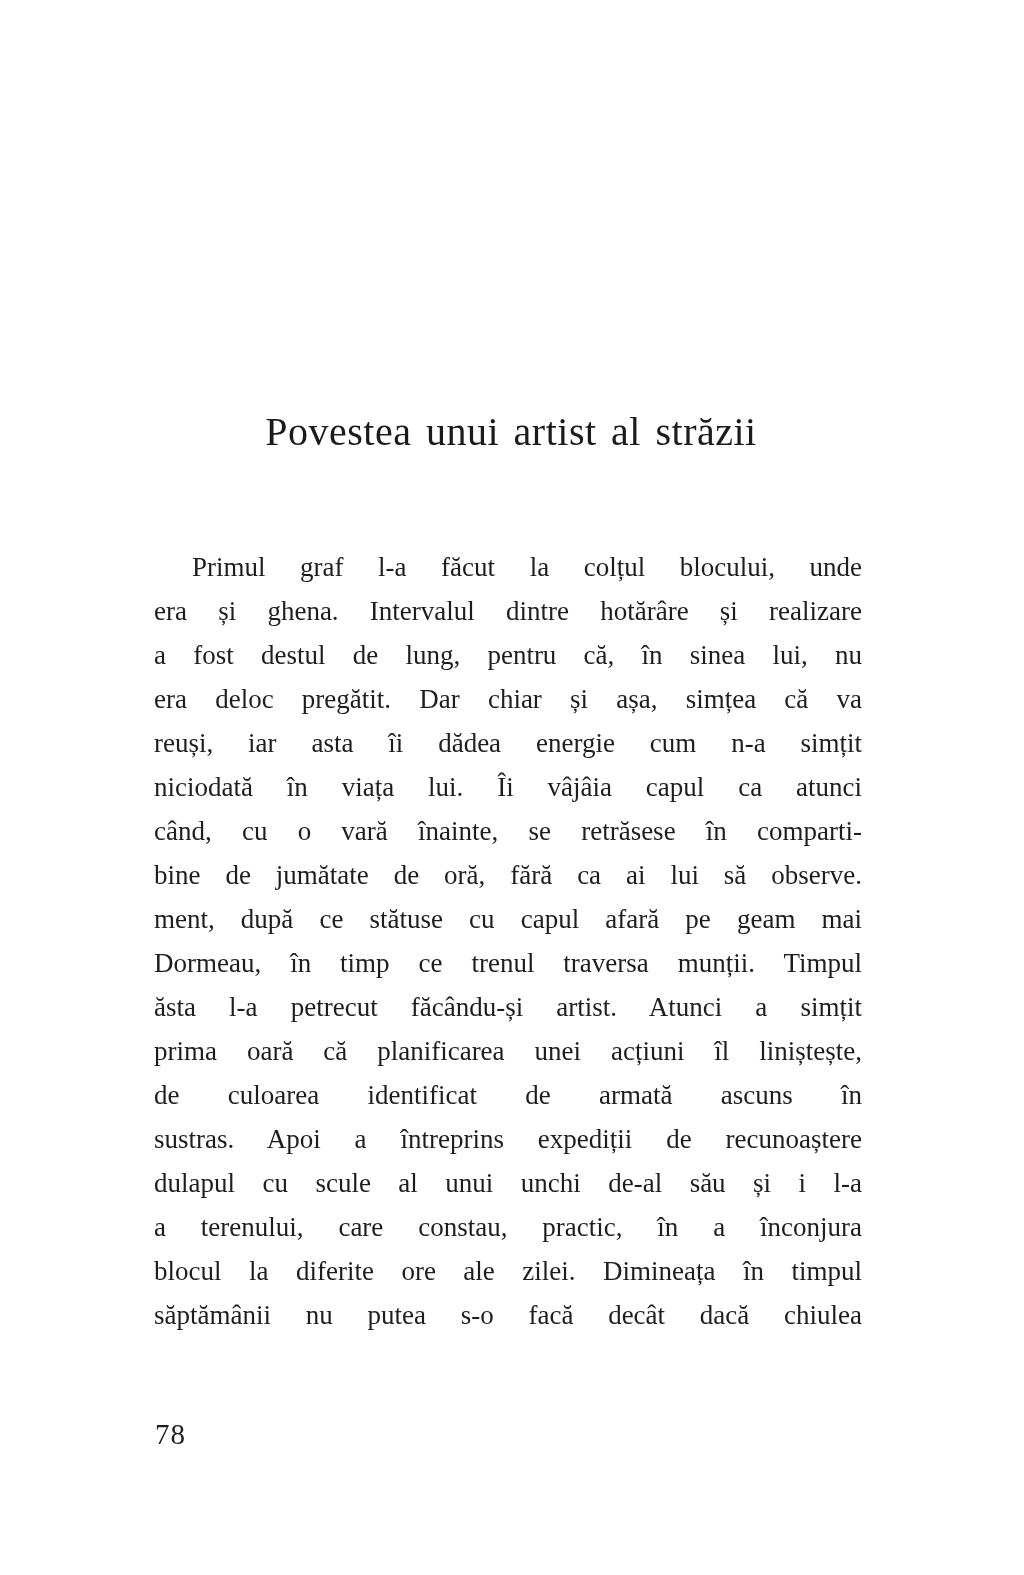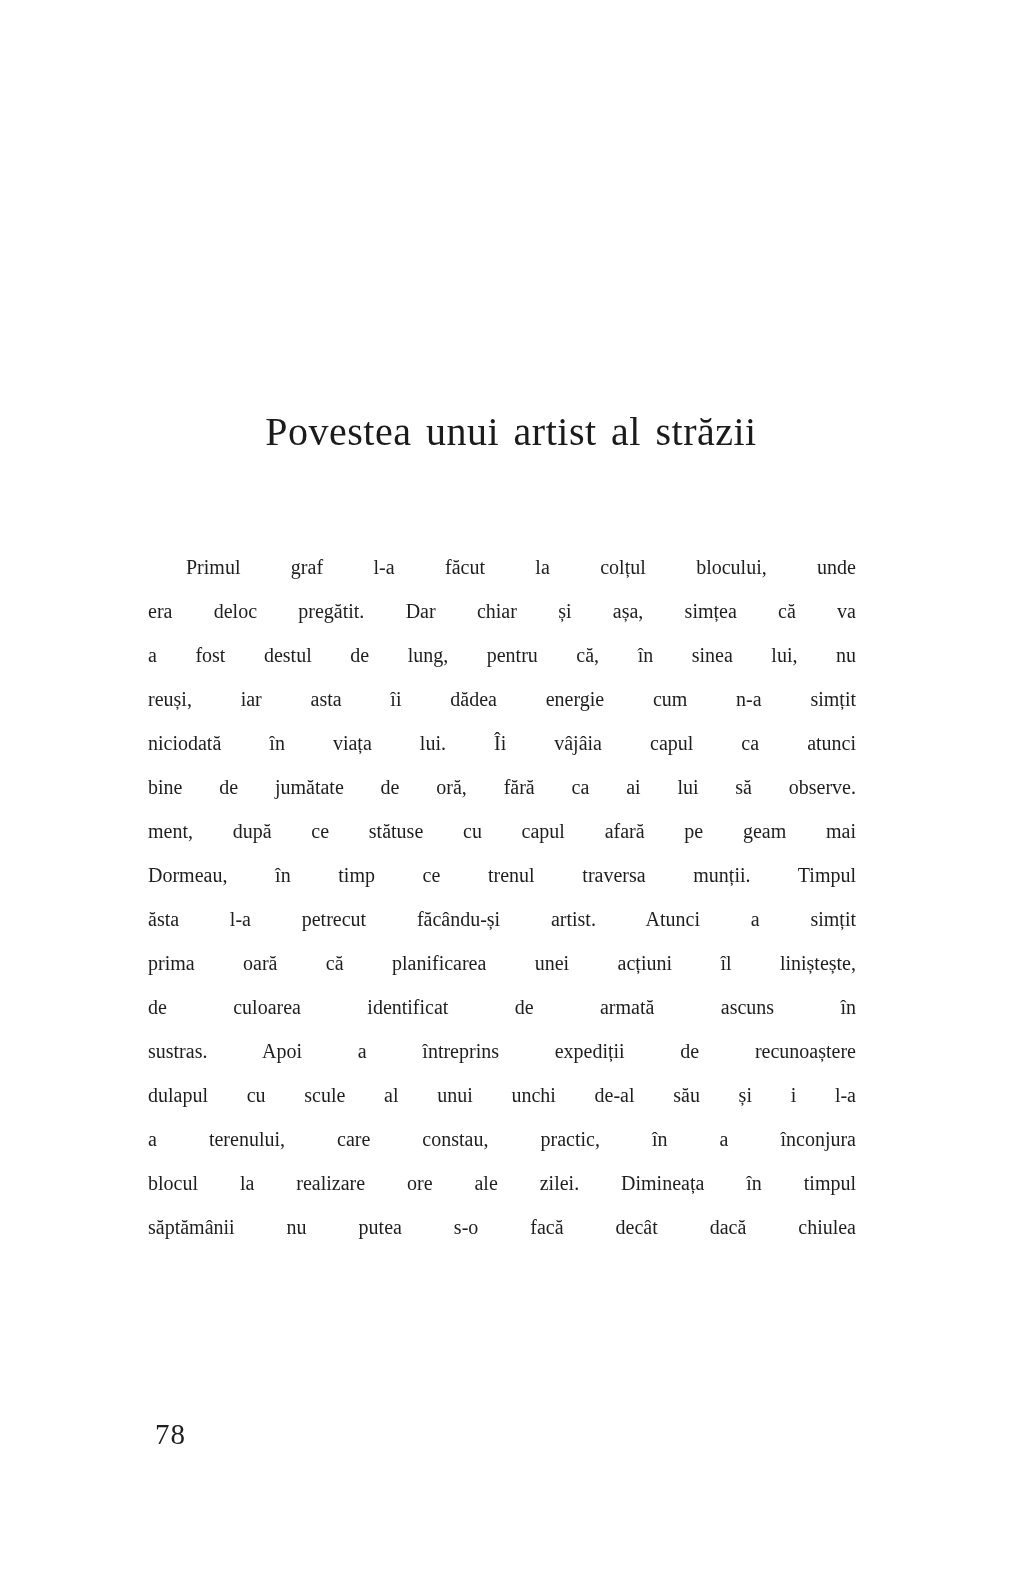--- a/index.html
+++ b/index.html
@@ -25,24 +25,24 @@
     font-size: 40px;
     font-weight: 400;
     text-align: center;
     letter-spacing: 0.5px;
     word-spacing: 4px;
     white-space: nowrap;
     color: #1b1b1b;
   }
   .body-text {
     position: absolute;
-    left: 148px;
+    left: 154px;
     width: 708px;
     top: 545px;
-    font-size: 20px;
+    font-size: 27px;
     line-height: 44px;
     color: #1e1e1e;
   }
   .line {
     text-align: justify;
     text-align-last: justify;
     -moz-text-align-last: justify;
     height: 44px;
     overflow: hidden;
     white-space: nowrap;
@@ -61,31 +61,33 @@
   }
 </style>
 </head>
 <body>
 
 <div class="page">
   <h1 class="title">Povestea unui artist al străzii</h1>
 
   <div class="body-text">
       <div class="line indent">Primul graf l-a făcut la colțul blocului, unde</div>
+      <div class="line">era și ghena. Intervalul dintre hotărâre și realizare</div>
+      <div class="line">a fost destul de lung, pentru că, în sinea lui, nu</div>
       <div class="line">era deloc pregătit. Dar chiar și așa, simțea că va</div>
-      <div class="line">a fost destul de lung, pentru că, în sinea lui, nu</div>
       <div class="line">reuși, iar asta îi dădea energie cum n-a simțit</div>
       <div class="line">niciodată în viața lui. Îi vâjâia capul ca atunci</div>
+      <div class="line">când, cu o vară înainte, se retrăsese în comparti-</div>
       <div class="line">bine de jumătate de oră, fără ca ai lui să observe.</div>
       <div class="line">ment, după ce stătuse cu capul afară pe geam mai</div>
       <div class="line">Dormeau, în timp ce trenul traversa munții. Timpul</div>
       <div class="line">ăsta l-a petrecut făcându-și artist. Atunci a simțit</div>
       <div class="line">prima oară că planificarea unei acțiuni îl liniștește,</div>
       <div class="line">de culoarea identificat de armată ascuns în</div>
       <div class="line">sustras. Apoi a întreprins expediții de recunoaștere</div>
       <div class="line">dulapul cu scule al unui unchi de-al său și i l-a</div>
       <div class="line">a terenului, care constau, practic, în a înconjura</div>
-      <div class="line">blocul la realizare ore ale zilei. Dimineața în timpul</div>
+      <div class="line">blocul la diferite ore ale zilei. Dimineața în timpul</div>
       <div class="line">săptămânii nu putea s-o facă decât dacă chiulea</div>
     </div>
 
   <div class="pagenum">78</div>
 </div>
 
 </body></html>

